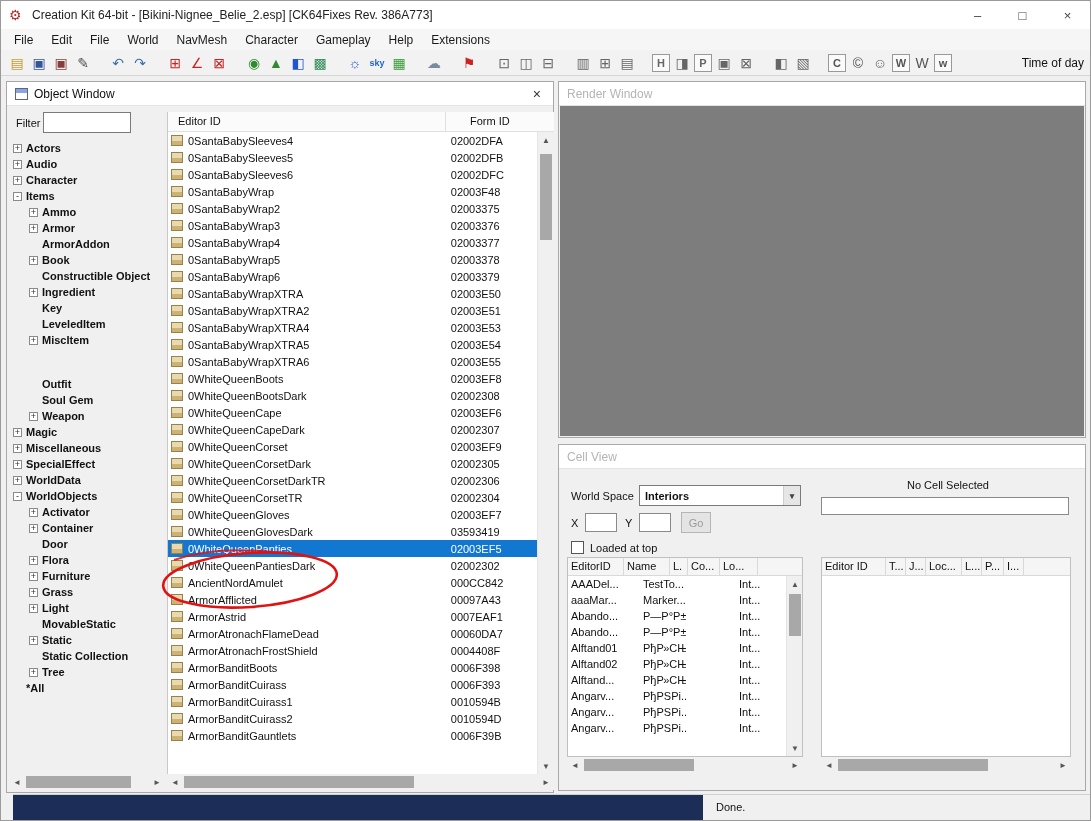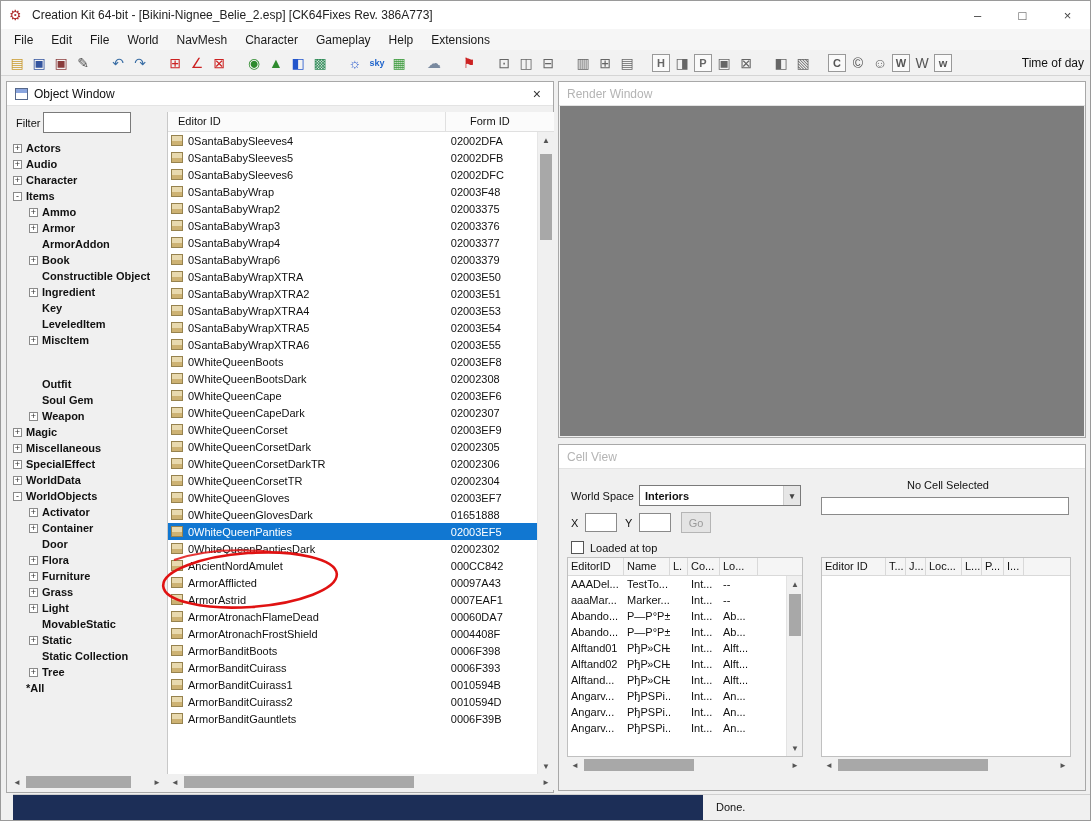--- a/index.html
+++ b/index.html
@@ -90,21 +90,21 @@
   .go-btn { position:absolute; left:122px; top:67px; width:30px; height:21px; background:#e4e4e4;
     border:1px solid #b5b5b5; color:#9a9a9a; font-size:11px; display:flex; align-items:center; justify-content:center; }
   .chk { position:absolute; left:12px; top:96px; width:13px; height:13px; background:#fff; border:1px solid #555; }
   .tbl { position:absolute; background:#fff; border:1px solid #c0c0c0; overflow:hidden; }
   #cells-table { left:8px; top:112px; width:236px; height:200px; }
   #refs-table { left:262px; top:112px; width:250px; height:200px; }
   .tbl-head { height:18px; background:#f5f5f5; border-bottom:1px solid #d9d9d9; display:flex; }
   .th { padding:2px 0 0 3px; border-right:1px solid #d9d9d9; font-size:11px; overflow:hidden; white-space:nowrap; flex:none; }
   .w-ed{width:56px}.w-name{width:46px}.w-l{width:18px}.w-co{width:32px}.w-lo{width:38px}
   .r-ed{width:64px}.r-t{width:20px}.r-j{width:20px}.r-loc{width:36px}.r-l{width:20px}.r-p{width:22px}.r-i{width:20px}
-  .crow { height:16px; display:flex; white-space:nowrap; }
+  .crow { height:16px; display:flex; white-space:nowrap;gap:16px; }
   .cd { padding:2px 0 0 3px; font-size:11px; overflow:hidden; flex:none; }
   #cells-vscroll { right:0; top:18px; width:16px; bottom:0; border-left:1px solid #e3e3e3; position:absolute; background:#f0f0f0; }
   #cells-hscroll { left:8px; top:312px; width:236px; height:16px; }
   #refs-hscroll { left:262px; top:312px; width:250px; height:16px; }
   
   .statusbar { position:absolute; left:0; bottom:0; width:100%; height:26px; background:#f0f0f0;
     border-top:1px solid #d0d0d0;margin-left:12px; }
   .status-navy { position:absolute; left:0; top:0; width:690px; height:100%; background:#1c2e57; }
   .status-text { position:absolute; left:703px; top:6px; font-size:11px; color:#111; }
   .annot { position:absolute; pointer-events:none; z-index:9; }
@@ -454,20 +454,25 @@
             <span class="lid">0SantaBabyWrap3</span>
             <span class="lform">02003376</span>
           </div>
 
           <div class="lrow">
             <span class="licon"></span>
             <span class="lid">0SantaBabyWrap4</span>
             <span class="lform">02003377</span>
           </div>
 
+          <div class="lrow">
+            <span class="licon"></span>
+            <span class="lid">0SantaBabyWrap5</span>
+            <span class="lform">02003378</span>
+          </div>
 
           <div class="lrow">
             <span class="licon"></span>
             <span class="lid">0SantaBabyWrap6</span>
             <span class="lform">02003379</span>
           </div>
 
           <div class="lrow">
             <span class="licon"></span>
             <span class="lid">0SantaBabyWrapXTRA</span>
@@ -549,21 +554,21 @@
 
           <div class="lrow">
             <span class="licon"></span>
             <span class="lid">0WhiteQueenGloves</span>
             <span class="lform">02003EF7</span>
           </div>
 
           <div class="lrow">
             <span class="licon"></span>
             <span class="lid">0WhiteQueenGlovesDark</span>
-            <span class="lform">01651888</span>
+            <span class="lform">03593419</span>
           </div>
 
           <div class="lrow selected">
             <span class="licon"></span>
             <span class="lid">0WhiteQueenPanties</span>
             <span class="lform">02003EF5</span>
           </div>
 
           <div class="lrow">
             <span class="licon"></span>

